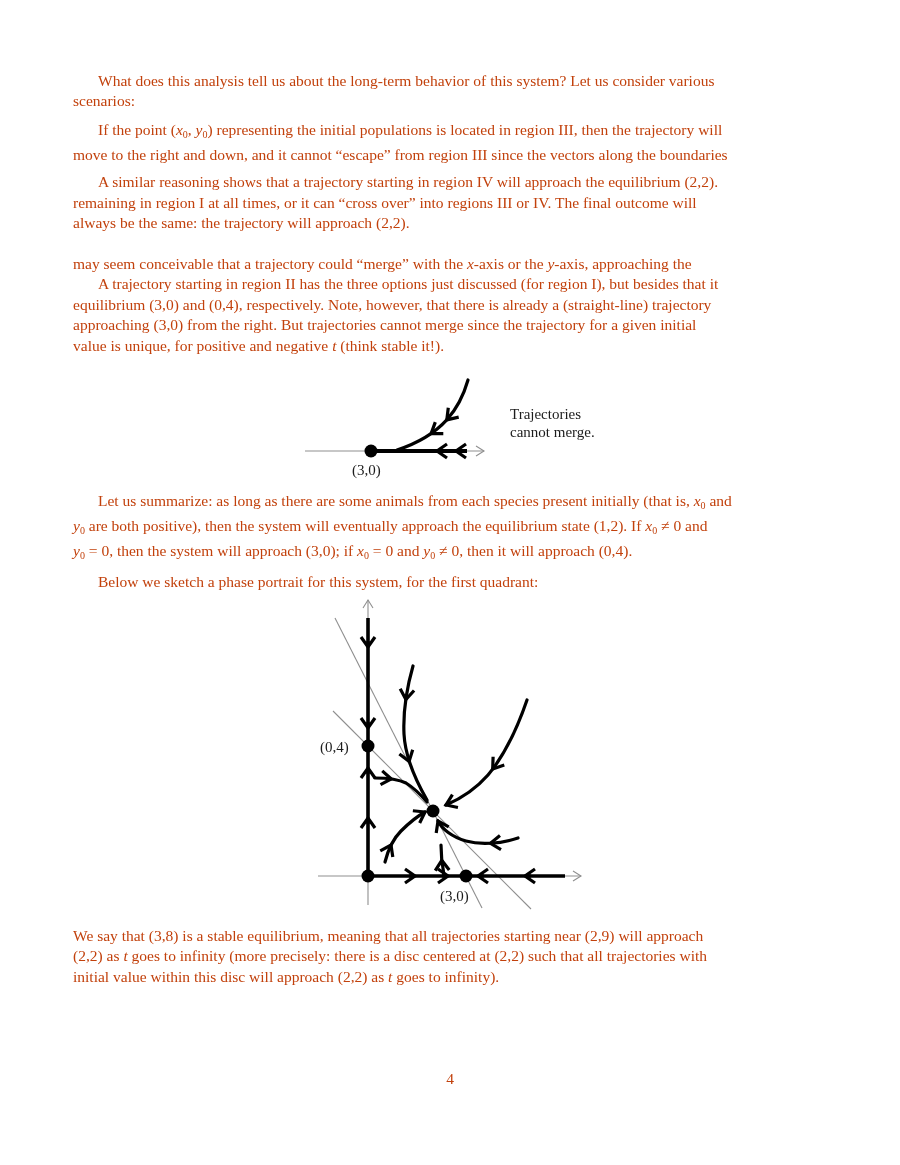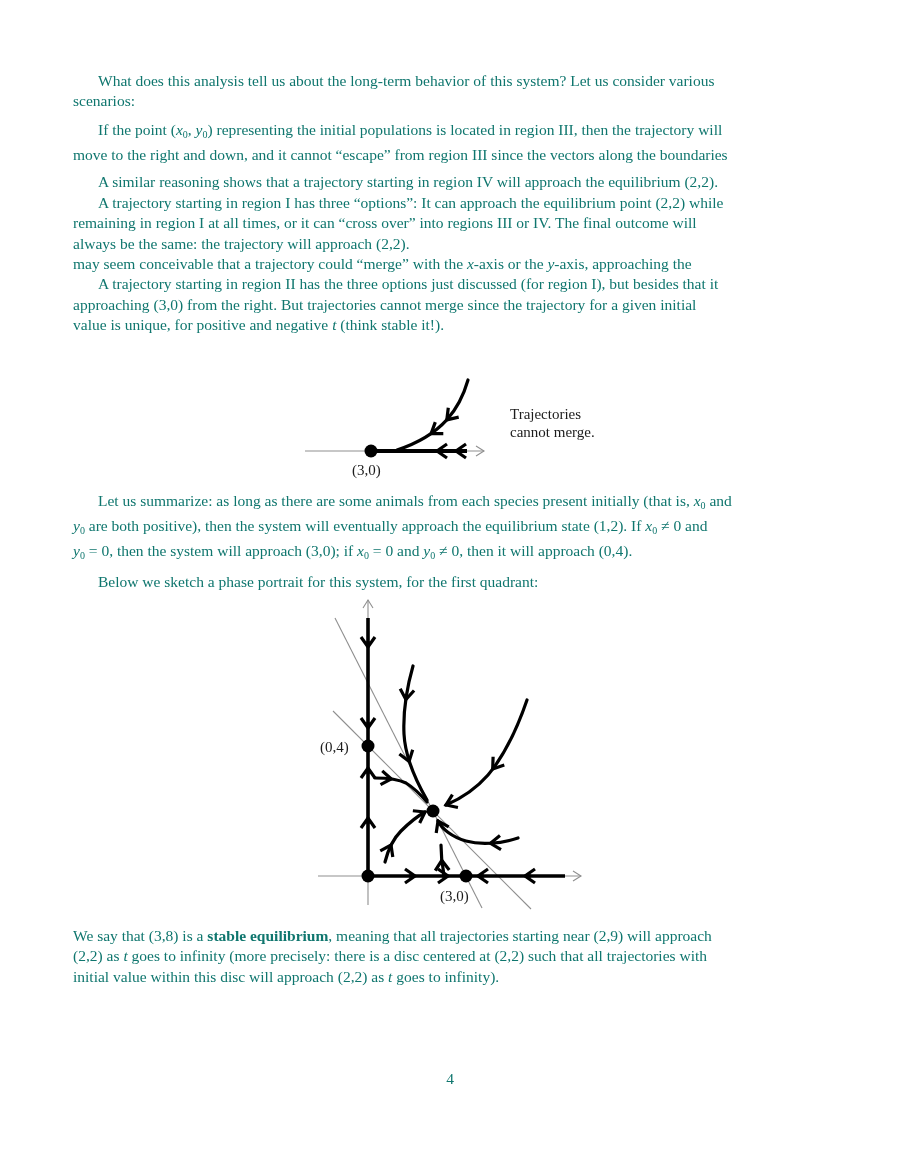--- a/index.html
+++ b/index.html
@@ -1,27 +1,27 @@
 <!DOCTYPE html>
 <html><head>
 <meta charset="utf-8">
 <style>
   html,body { margin:0; padding:0; background:#ffffff; }
   .page {
     position:relative; width:900px; height:1165px; background:#ffffff;
-    font-family:"Liberation Serif", serif; color:#0f766e; overflow:hidden;
+    font-family:"Liberation Serif", serif; color:#c2410c; overflow:hidden;
   }
   .para {
     position:absolute; left:73px; width:800px;
     font-size:15.5px; line-height:20.4px;
   }
   .tline { white-space:nowrap; }
   .tline.ind { text-indent:25px; }
   .seg-i { font-style:italic; }
-  .seg-b { font-weight:700; }
+  .seg-b { font-weight:400; }
   .seg-sub { font-size:10px; vertical-align:-2.5px; }
   .fig { position:absolute; }
   .fig text { font-family:"Liberation Serif", serif; font-size:15px; fill:#1c1c1c; }
   .axis   { stroke:#8f8f8f; stroke-width:1.1; fill:none; }
   .thick  { stroke:#000000; stroke-width:3.6; fill:none; }
   .thick4 { stroke:#000000; stroke-width:3.8; fill:none; }
   .traj   { stroke:#000000; stroke-width:3.2; fill:none; stroke-linecap:round; }
   .car    { stroke:#000000; stroke-width:3.2; fill:none; }
   .car4   { stroke:#000000; stroke-width:3.8; fill:none; }
   .dot    { fill:#000000; stroke:none; }
@@ -40,27 +40,27 @@
       <div class="tline"><span>scenarios:</span></div>
     </div>
   <div class="para" style="top:120px">
       <div class="tline ind"><span>If the point (</span><span class="seg-i">x</span><span class="seg-sub">0</span><span>, </span><span class="seg-i">y</span><span class="seg-sub">0</span><span>) representing the initial populations is located in region III, then the trajectory will</span></div>
       <div class="tline"><span>move to the right and down, and it cannot “escape” from region III since the vectors along the boundaries</span></div>
     </div>
   <div class="para" style="top:172px">
       <div class="tline ind"><span>A similar reasoning shows that a trajectory starting in region IV will approach the equilibrium (2,2).</span></div>
     </div>
   <div class="para" style="top:193px">
-      <div class="tline ind"><span>A trajectory starting in region I has three “options”: It can approach the equilibrium point (2,2) while</span></div>
       <div class="tline"><span>remaining in region I at all times, or it can “cross over” into regions III or IV. The final outcome will</span></div>
       <div class="tline"><span>always be the same: the trajectory will approach (2,2).</span></div>
     </div>
   <div class="para" style="top:254px">
       <div class="tline"><span>may seem conceivable that a trajectory could “merge” with the </span><span class="seg-i">x</span><span>-axis or the </span><span class="seg-i">y</span><span>-axis, approaching the</span></div>
       <div class="tline ind"><span>A trajectory starting in region II has the three options just discussed (for region I), but besides that it</span></div>
+      <div class="tline"><span>equilibrium (3,0) and (0,4), respectively. Note, however, that there is already a (straight-line) trajectory</span></div>
       <div class="tline"><span>approaching (3,0) from the right. But trajectories cannot merge since the trajectory for a given initial</span></div>
       <div class="tline"><span>value is unique, for positive and negative </span><span class="seg-i">t</span><span> (think stable it!).</span></div>
     </div>
 
   <svg class="fig" style="left:303px; top:374px" width="300" height="106" viewBox="0 0 300 106">
     <defs>
       <marker id="mthn" markerUnits="userSpaceOnUse" markerWidth="14" markerHeight="18" refX="11" refY="8" orient="auto" overflow="visible">
         <path d="M3,3 L11,8 L3,13" fill="none" stroke="#8f8f8f" stroke-width="1.1"></path>
       </marker>
       <marker id="mthk" markerUnits="userSpaceOnUse" markerWidth="16" markerHeight="22" refX="12" refY="10" orient="auto" overflow="visible">

